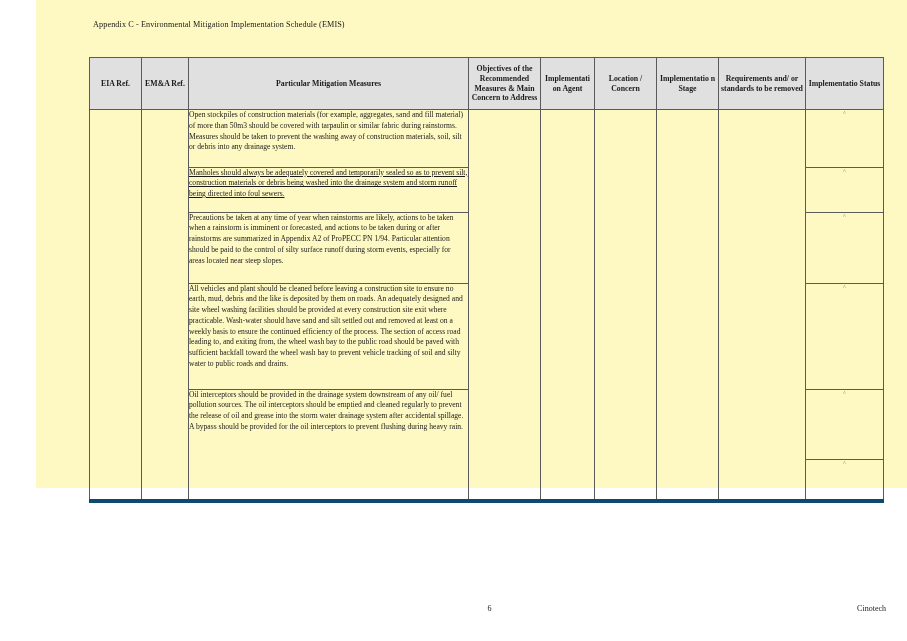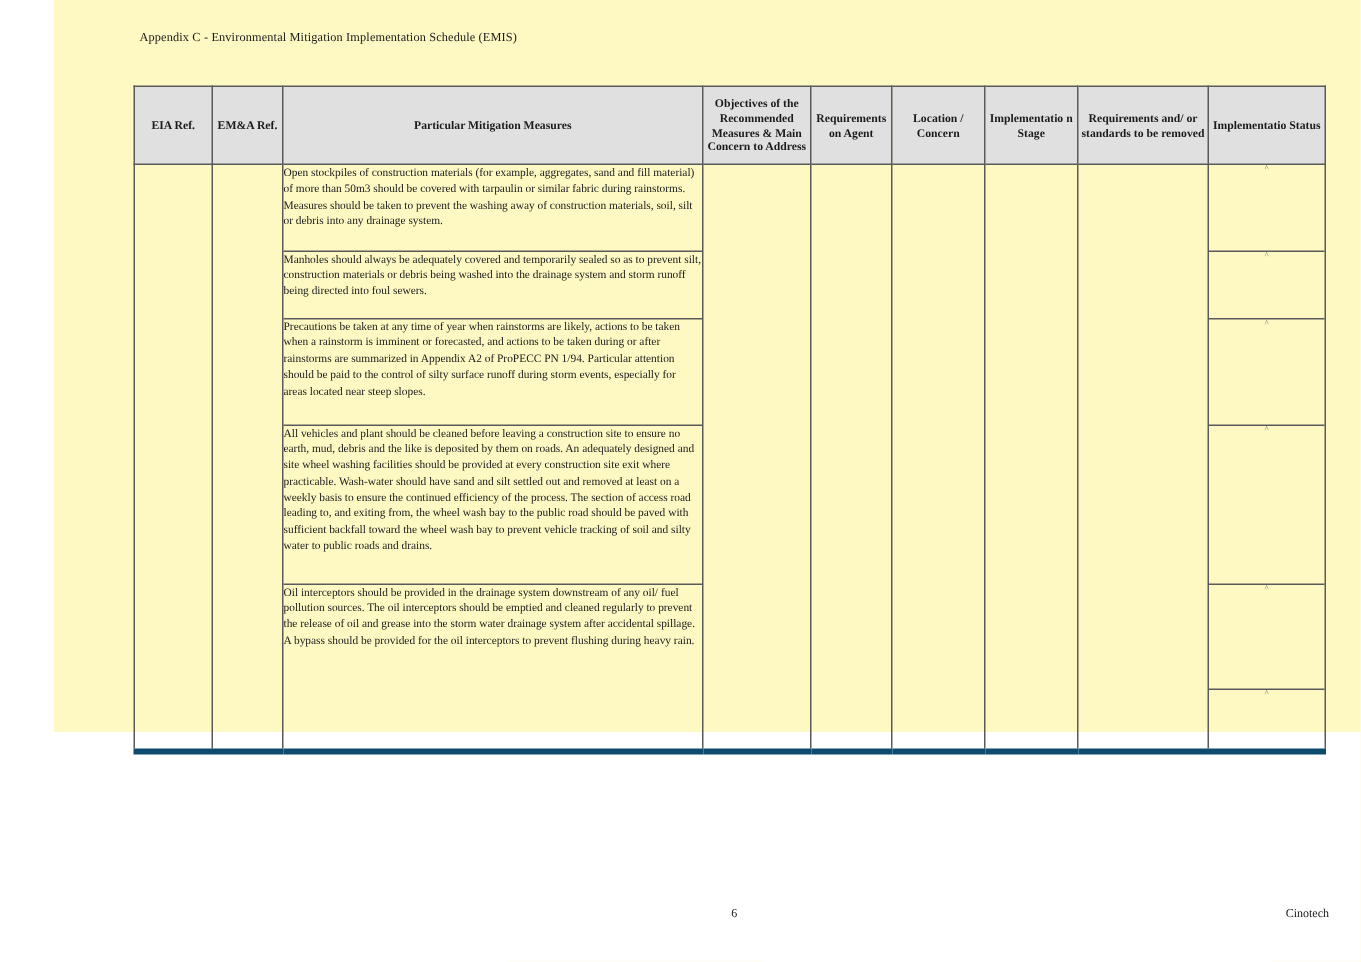--- a/index.html
+++ b/index.html
@@ -145,40 +145,40 @@
       <col class="c-stage">
         <col class="c-req">
         <col class="c-status">
     </colgroup>
     <thead>
       <tr>
         <th>EIA Ref.</th>
         <th>EM&amp;A Ref.</th>
         <th>Particular Mitigation Measures</th>
         <th>Objectives of the Recommended Measures &amp; Main Concern to Address</th>
-        <th>Requirements on Agent</th>
+        <th>Implementati on Agent</th>
         <th>Location / Concern</th>
         <th>Implementatio n Stage</th>
         <th>Requirements and/ or standards to be removed</th>
         <th>Implementatio Status</th>
       </tr>
     </thead>
     <tbody>
       <tr>
         <td class="merged"></td>
         <td class="merged"></td>
 
         <td class="merged">
           <table class="inner-table">
             <tbody id="measures-body">
                 <tr>
                   <td class="measure-cell" style="height: 57px;">Open stockpiles of construction materials (for example, aggregates, sand and fill material) of more than 50m3 should be covered with tarpaulin or similar fabric during rainstorms.  Measures should be taken to prevent the washing away of construction materials, soil, silt or debris into any drainage system.</td>
                 </tr>
                 <tr>
-                  <td class="measure-cell" style="height: 45px;">Manholes should always be adequately covered and temporarily sealed so as to prevent silt, construction materials or debris being washed into the drainage system and storm runoff being directed into foul sewers.</td>
+                  <td class="measure-cell" style="height: 45px; text-decoration: underline;">Manholes should always be adequately covered and temporarily sealed so as to prevent silt, construction materials or debris being washed into the drainage system and storm runoff being directed into foul sewers.</td>
                 </tr>
                 <tr>
                   <td class="measure-cell" style="height: 71px;">Precautions be taken at any time of year when rainstorms are likely, actions to be taken when a rainstorm is imminent or forecasted, and actions to be taken during or after rainstorms are summarized in Appendix A2 of ProPECC PN 1/94.  Particular attention should be paid to the control of silty surface runoff during storm events, especially for areas located near steep slopes.</td>
                 </tr>
                 <tr>
                   <td class="measure-cell" style="height: 106px;">All vehicles and plant should be cleaned before leaving a construction site to ensure no earth, mud, debris and the like is deposited by them on roads.  An adequately designed and site wheel washing facilities should be provided at every construction site exit where practicable.  Wash-water should have sand and silt settled out and removed at least on a weekly basis to ensure the continued efficiency of the process.  The section of access road leading to, and exiting from, the wheel wash bay to the public road should be paved with sufficient backfall toward the wheel wash bay to prevent vehicle tracking of soil and silty water to public roads and drains.</td>
                 </tr>
                 <tr>
                   <td class="measure-cell" style="height: 70px;">Oil interceptors should be provided in the drainage system downstream of any oil/ fuel pollution sources.  The oil interceptors should be emptied and cleaned regularly to prevent the release of oil and grease into the storm water drainage system after accidental spillage.  A bypass should be provided for the oil interceptors to prevent flushing during heavy rain.</td>
                 </tr>

